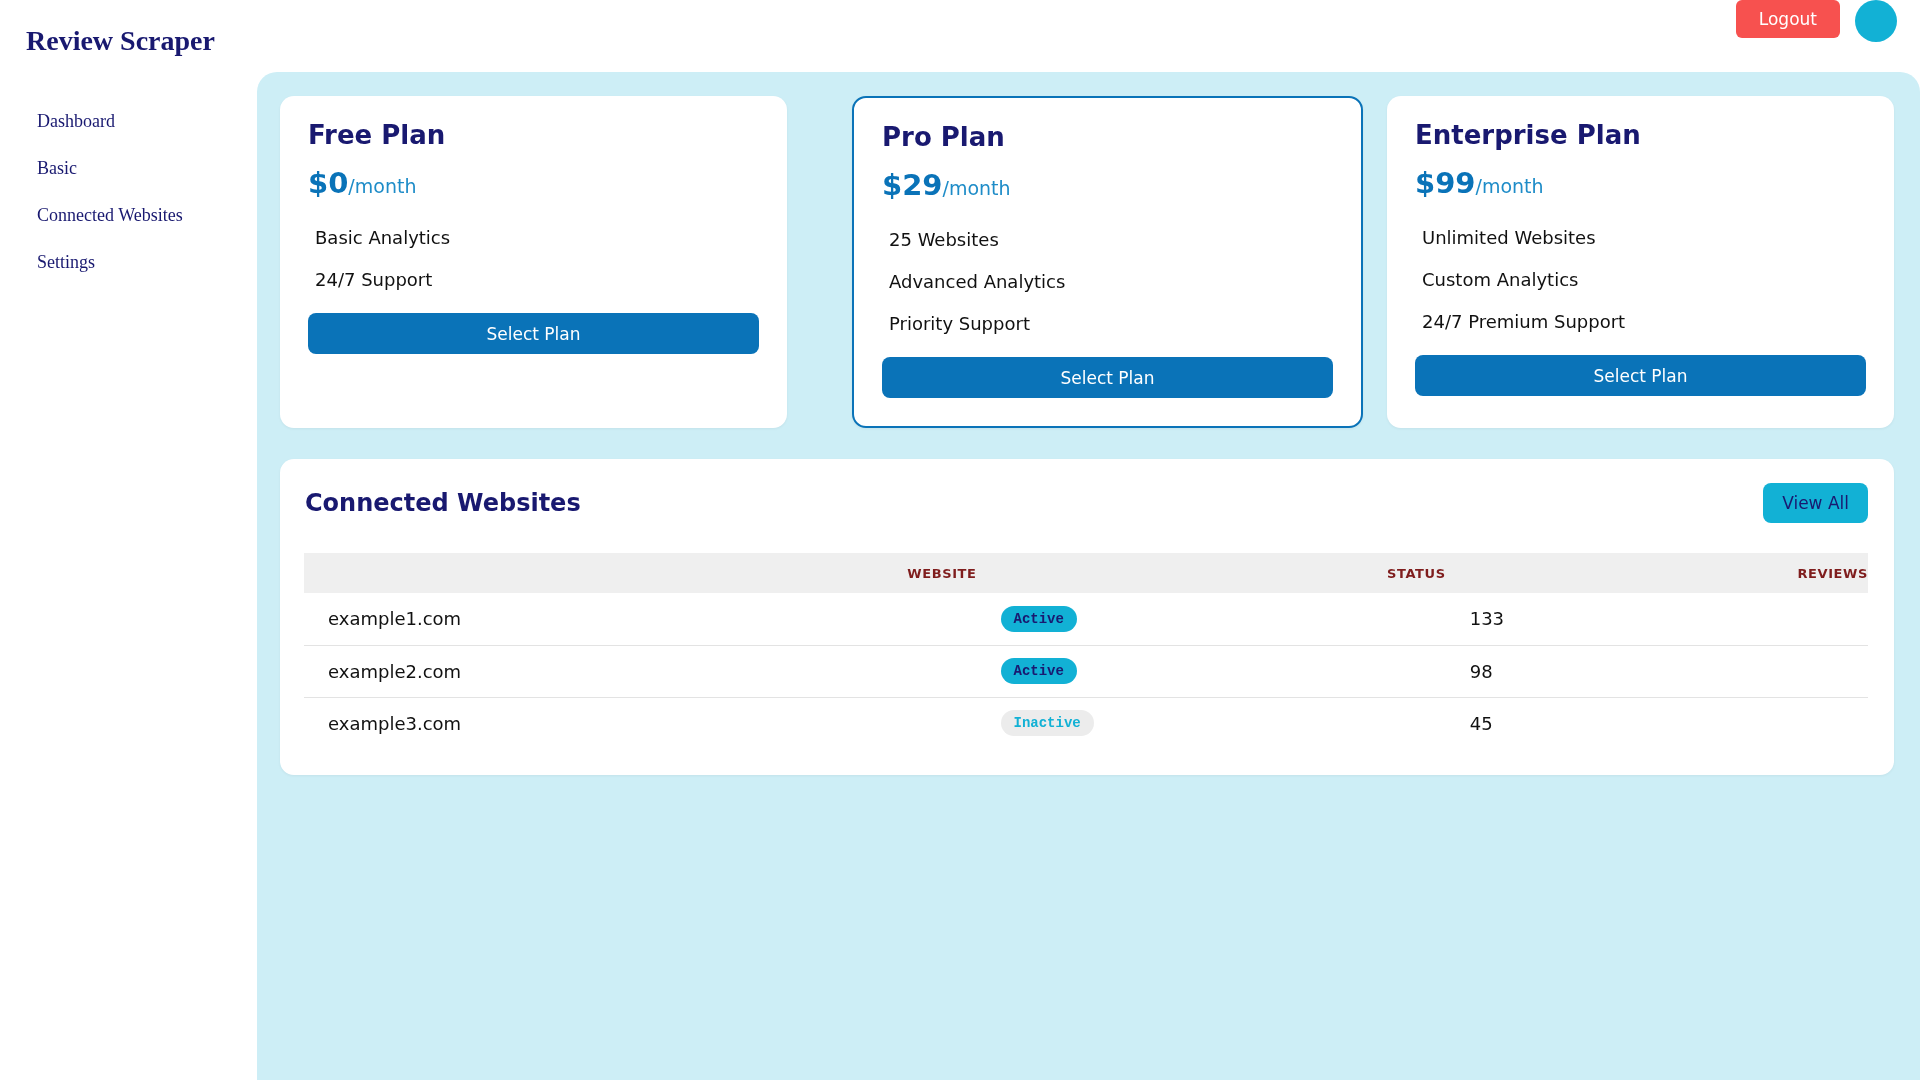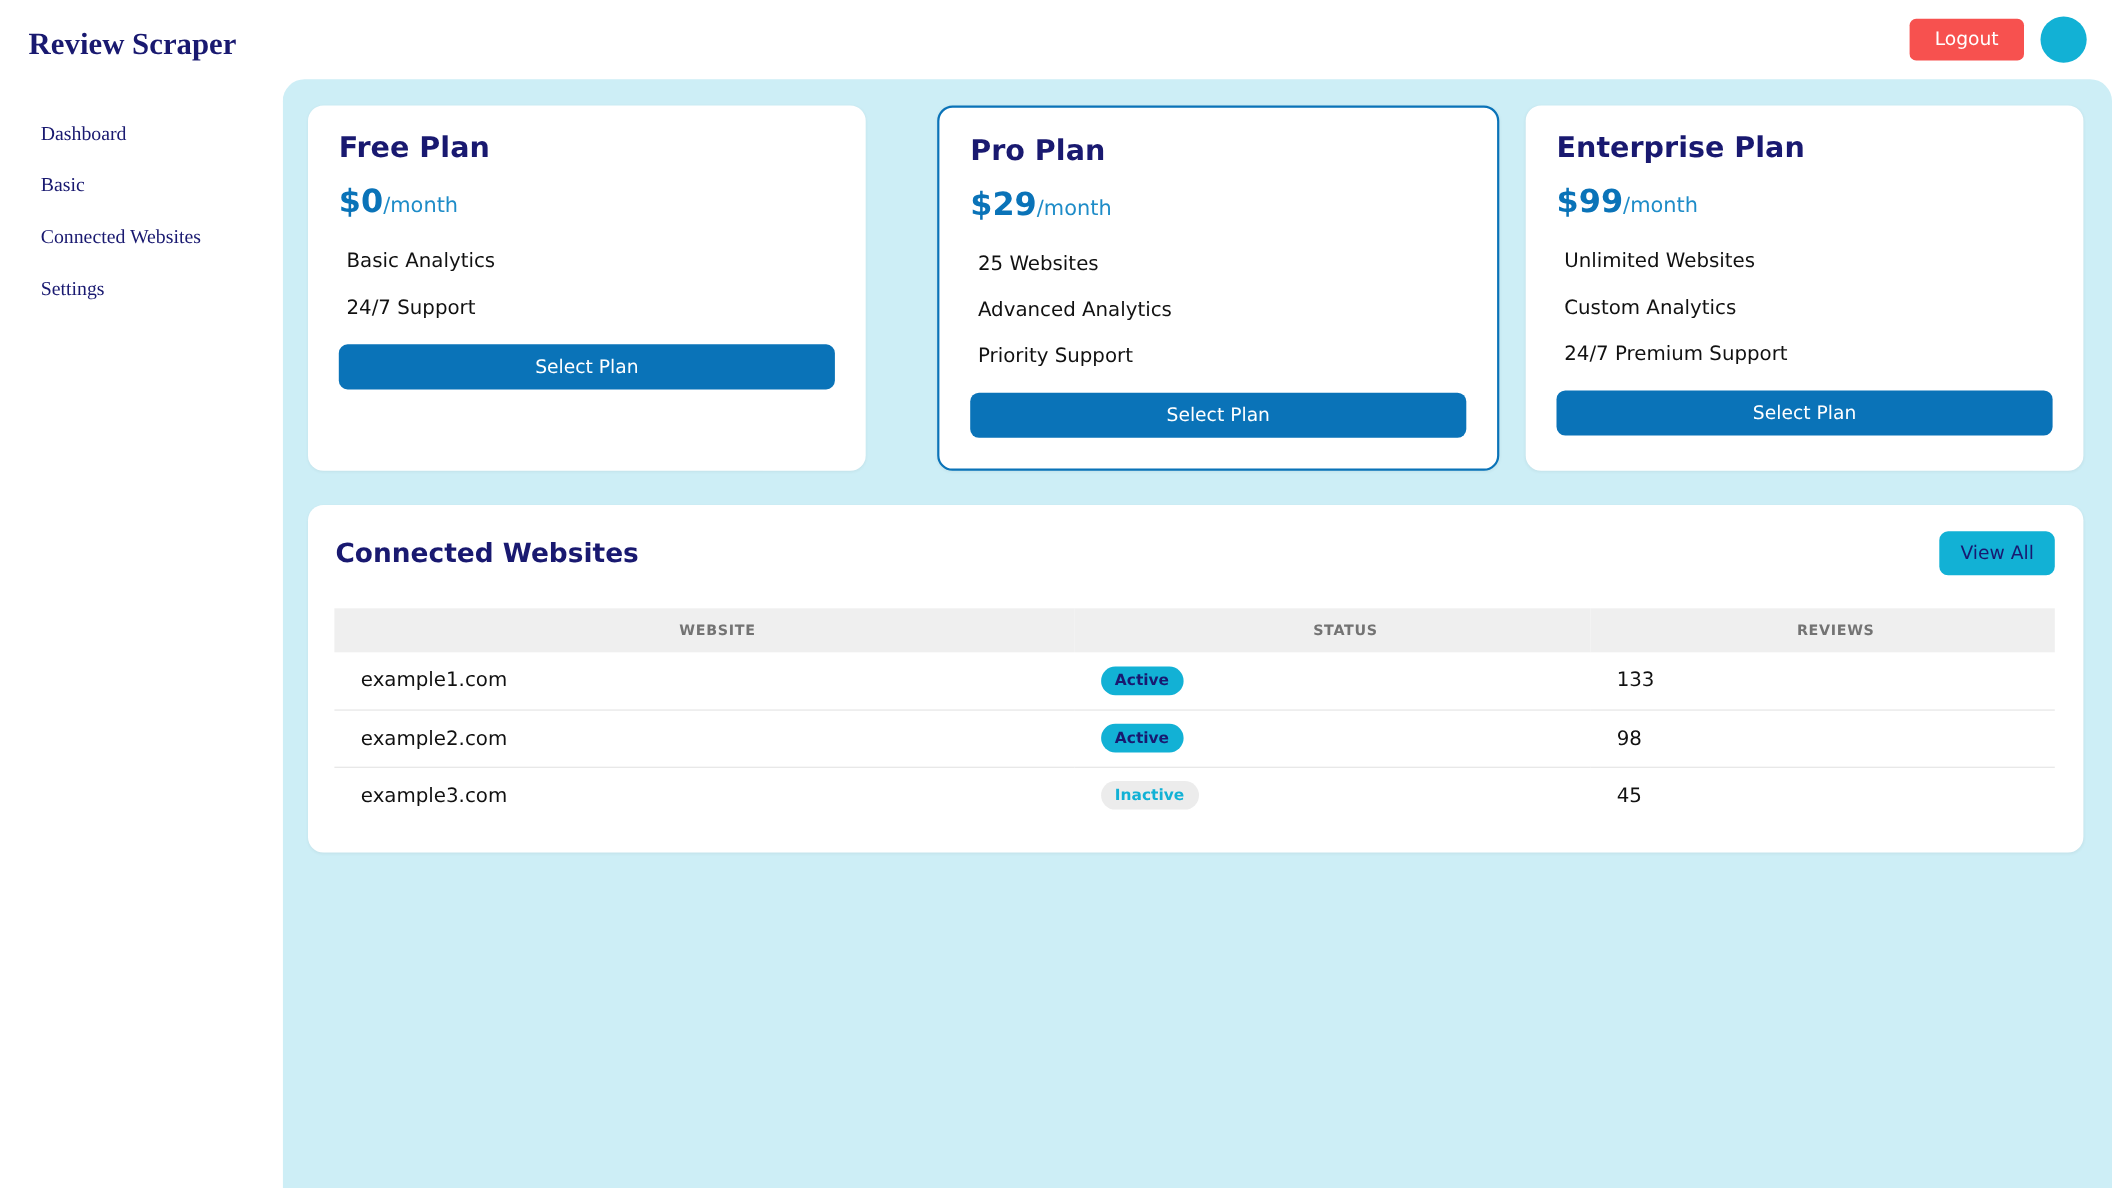--- a/index.html
+++ b/index.html
@@ -36,21 +36,21 @@
     cursor: pointer;
   }
 
   
   .main-col { flex: 1; display: flex; flex-direction: column; }
   .topbar {
     height: 72px;
     min-height: 72px;
     background: #ffffff;
     display: flex;
-    align-items: center;
+    align-items: flex-start;
     justify-content: flex-end;
     gap: 15px;
     padding-right: 23px;
   }
   .logout-btn {
     background: #f7514f;
     color: #ffffff;
     border: none;
     font-family: inherit;
     font-size: 17px;
@@ -146,24 +146,24 @@
     border-radius: 8px;
     cursor: pointer;
   }
   .sites-table {
     width: 100%;
     margin-top: 30px;
     border-collapse: collapse;
   }
   .sites-table thead tr { background: #efefef; }
   .sites-table th {
-    text-align: center;
+    text-align: right;
     font-size: 13px;
     font-weight: bold;
-    color: #737373;
+    color: #7f1d1d;
     letter-spacing: 0.6px;
     text-transform: uppercase;
     height: 40px;
     padding-left: 24px;
   }
   .sites-table col.c-website { width: 43%; }
   .sites-table col.c-status { width: 30%; }
   .sites-table col.c-reviews { width: 27%; }
   .sites-table td {
     font-size: 18px;
@@ -172,20 +172,21 @@
     padding-left: 24px;
   }
   .sites-table tbody tr { border-bottom: 1px solid #e3e3e3; }
   .sites-table tbody tr:last-child { border-bottom: none; }
   .badge {
     display: inline-block;
     font-size: 14px;
     font-weight: bold;
     padding: 5px 13px;
     border-radius: 13px;
+    font-family: Liberation Mono, monospace;
   }
   .badge.active { background: #12b1d5; color: #191970; }
   .badge.inactive { background: #ececec; color: #12b1d5; }
 </style>
 </head>
 <body>
 
 <div class="layout">
 
   <aside class="sidebar">

